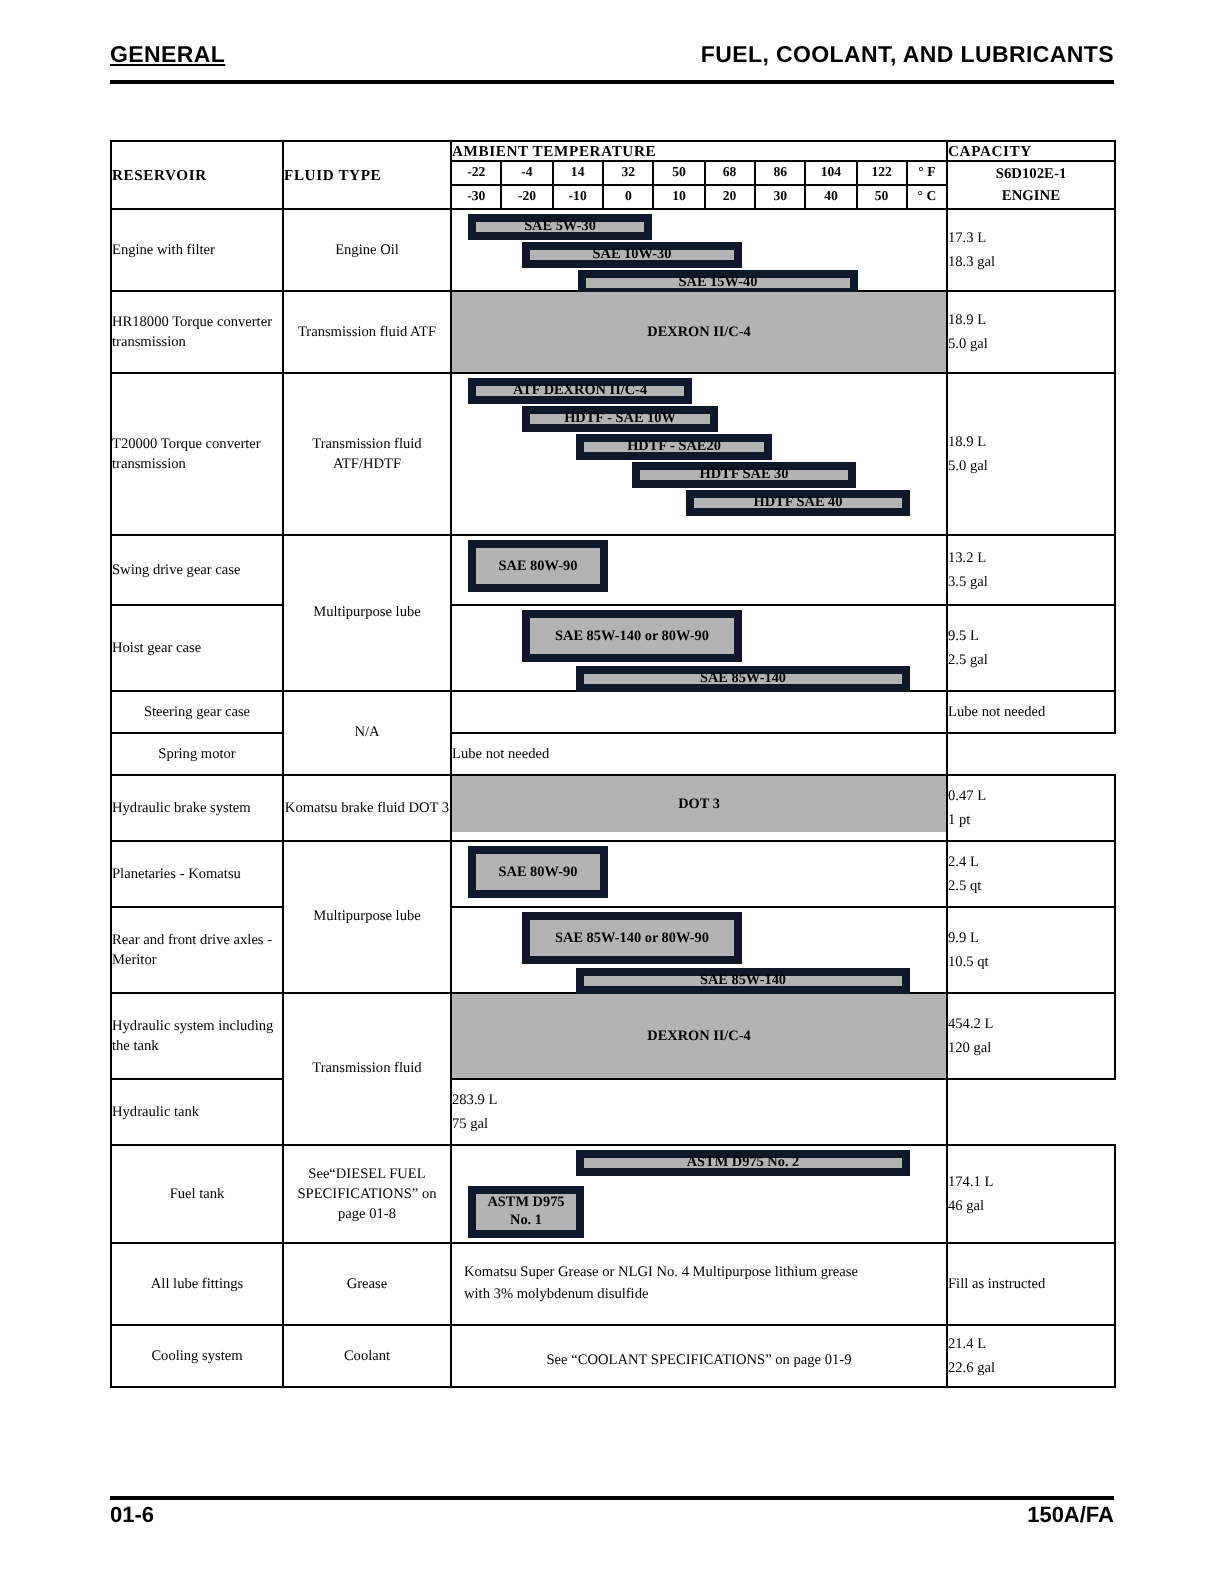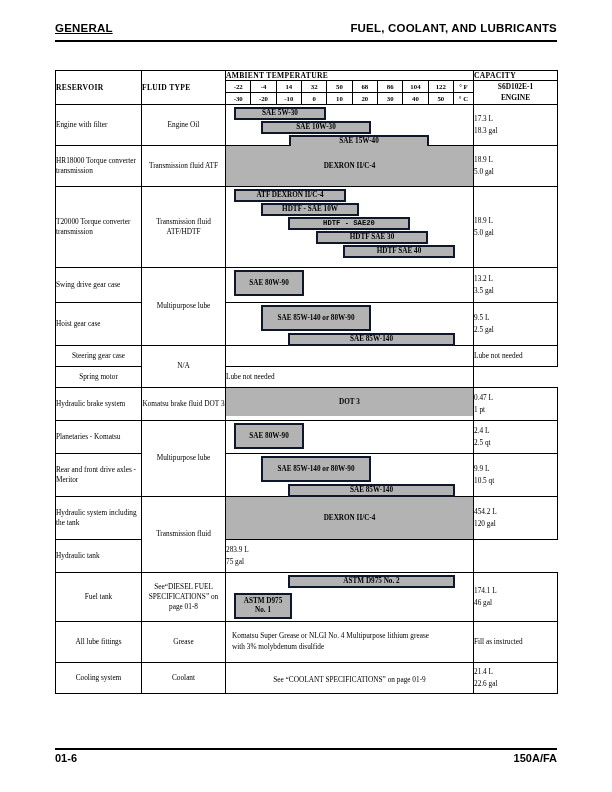--- a/index.html
+++ b/index.html
@@ -105,21 +105,21 @@
 
   
   .band-area{
     position:relative;
     width:100%;
     box-sizing:border-box;
   }
   .band{
     position:absolute;
     background:#b3b3b3;
-    border:2px solid #0f172a;
+    border:4px solid #0f172a;
     box-sizing:border-box;
     font-size:7.2px;
     font-weight:bold;
     text-align:center;
     line-height:1.25;
     display:flex;
     align-items:center;
     justify-content:center;
     font-family:"Liberation Serif", serif;
     padding:0 2px;
@@ -236,21 +236,21 @@
               <div>5.0 gal</div>
             </td>
           </tr>
           <tr>
             <td class="lbl-left" style="height: 80px;">T20000  Torque converter transmission</td>
             <td class="lbl-c">Transmission fluid ATF/HDTF</td>
             <td style="padding: 0px;">
               <div class="band-area" style="height: 80px;">
                 <div class="band" style="left: 8px; top: 2px; width: 112px; height: 13px;">ATF DEXRON II/C-4</div>
                 <div class="band" style="left: 35px; top: 16px; width: 98px; height: 13px;">HDTF - SAE 10W</div>
-                <div class="band" style="left: 62px; top: 30px; width: 122px; height: 13px; font-family: Liberation Mono, monospace;">HDTF - SAE20</div>
+                <div class="band" style="left: 62px; top: 30px; width: 98px; height: 13px;">HDTF - SAE20</div>
                 <div class="band" style="left: 90px; top: 44px; width: 112px; height: 13px;">HDTF SAE 30</div>
                 <div class="band" style="left: 117px; top: 58px; width: 112px; height: 13px;">HDTF SAE 40</div>
               </div>
             </td>
             <td class="cap">
               <div>18.9 L</div>
               <div>5.0 gal</div>
             </td>
           </tr>
           <tr>

